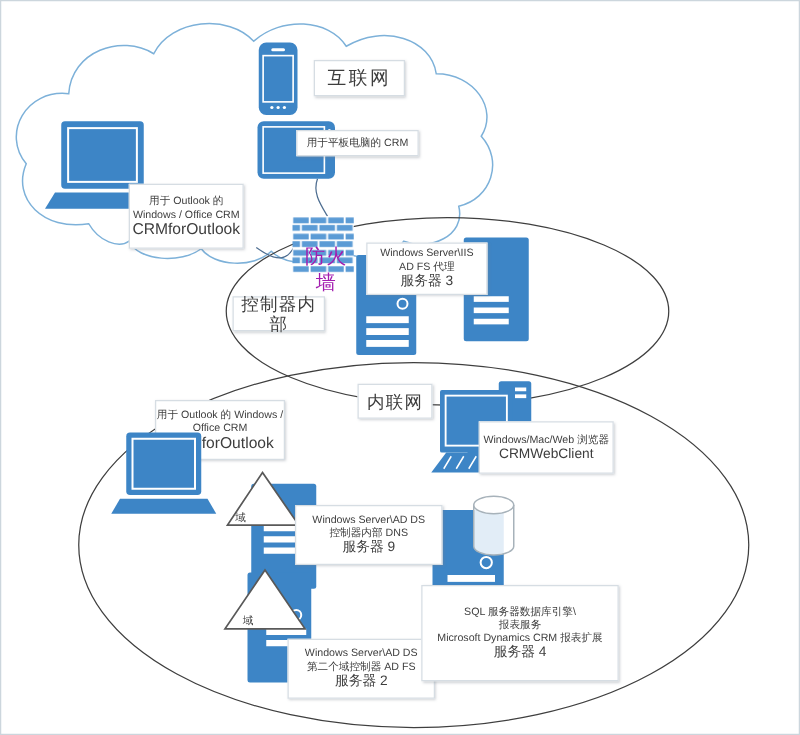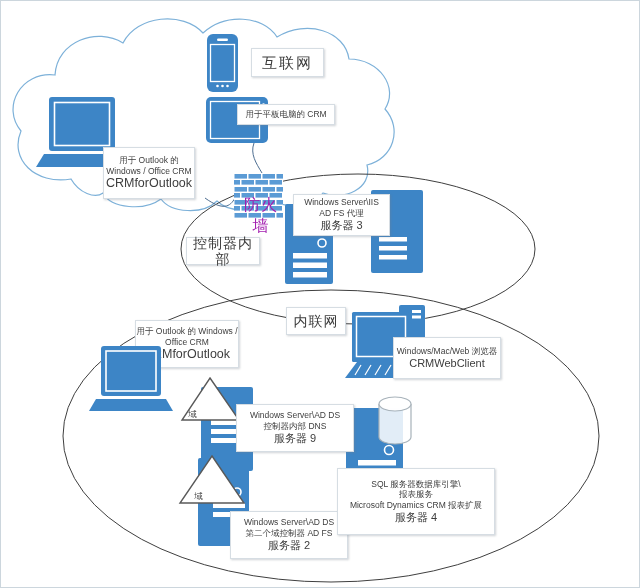--- a/index.html
+++ b/index.html
@@ -154,27 +154,27 @@
     <span class="sm">Windows Server\IIS</span>
     <span class="sm">AD FS 代理</span>
     <span class="nm">服务器 3</span>
   </div>
 
 
   <div class="tbox zone-label" style="left:285px;top:306px;width:60px;height:28px;">
     <span>内联网</span>
   </div>
 
-  <div class="tbox" style="left:134px;top:319px;width:104px;height:48px;">
+  <div class="tbox" style="left:123px;top:319px;width:104px;height:48px;">
     <span class="sm">用于 Outlook 的 Windows /</span>
     <span class="sm">Office CRM</span>
     <span class="bigname">CRMforOutlook</span>
   </div>
 
-  <div class="tbox" style="left:392px;top:336px;width:108px;height:42px;">
+  <div class="tbox" style="left:382px;top:336px;width:108px;height:42px;">
     <span class="sm">Windows/Mac/Web 浏览器</span>
     <span class="nm">CRMWebClient</span>
   </div>
 
   <div class="tbox" style="left:235px;top:403px;width:118px;height:48px;">
     <span class="sm">Windows Server\AD DS</span>
     <span class="sm">控制器内部 DNS</span>
     <span class="nm">服务器 9</span>
   </div>
 
@@ -185,21 +185,21 @@
   <div class="tbox" style="left:229px;top:510px;width:118px;height:48px;">
     <span class="sm">Windows Server\AD DS</span>
     <span class="sm">第二个域控制器 AD FS</span>
     <span class="nm">服务器 2</span>
   </div>
 
   <div class="plain domain-label" style="left:189px;top:489px;width:17px;height:13px;">
     <span>域</span>
   </div>
 
-  <div class="tbox" style="left:336px;top:467px;width:158px;height:67px;">
+  <div class="tbox" style="left:336px;top:467px;width:158px;height:77px;">
     <span class="sm">SQL 服务器数据库引擎\</span>
     <span class="sm">报表服务</span>
     <span class="sm">Microsoft Dynamics CRM 报表扩展</span>
     <span class="nm">服务器 4</span>
   </div>
 
   <svg id="top-layer" class="layer" width="640" height="588" viewBox="0 0 640 588">
 
     <g>
       <rect x="206" y="33" width="31" height="58" rx="6" fill="#3d85c6"></rect>

